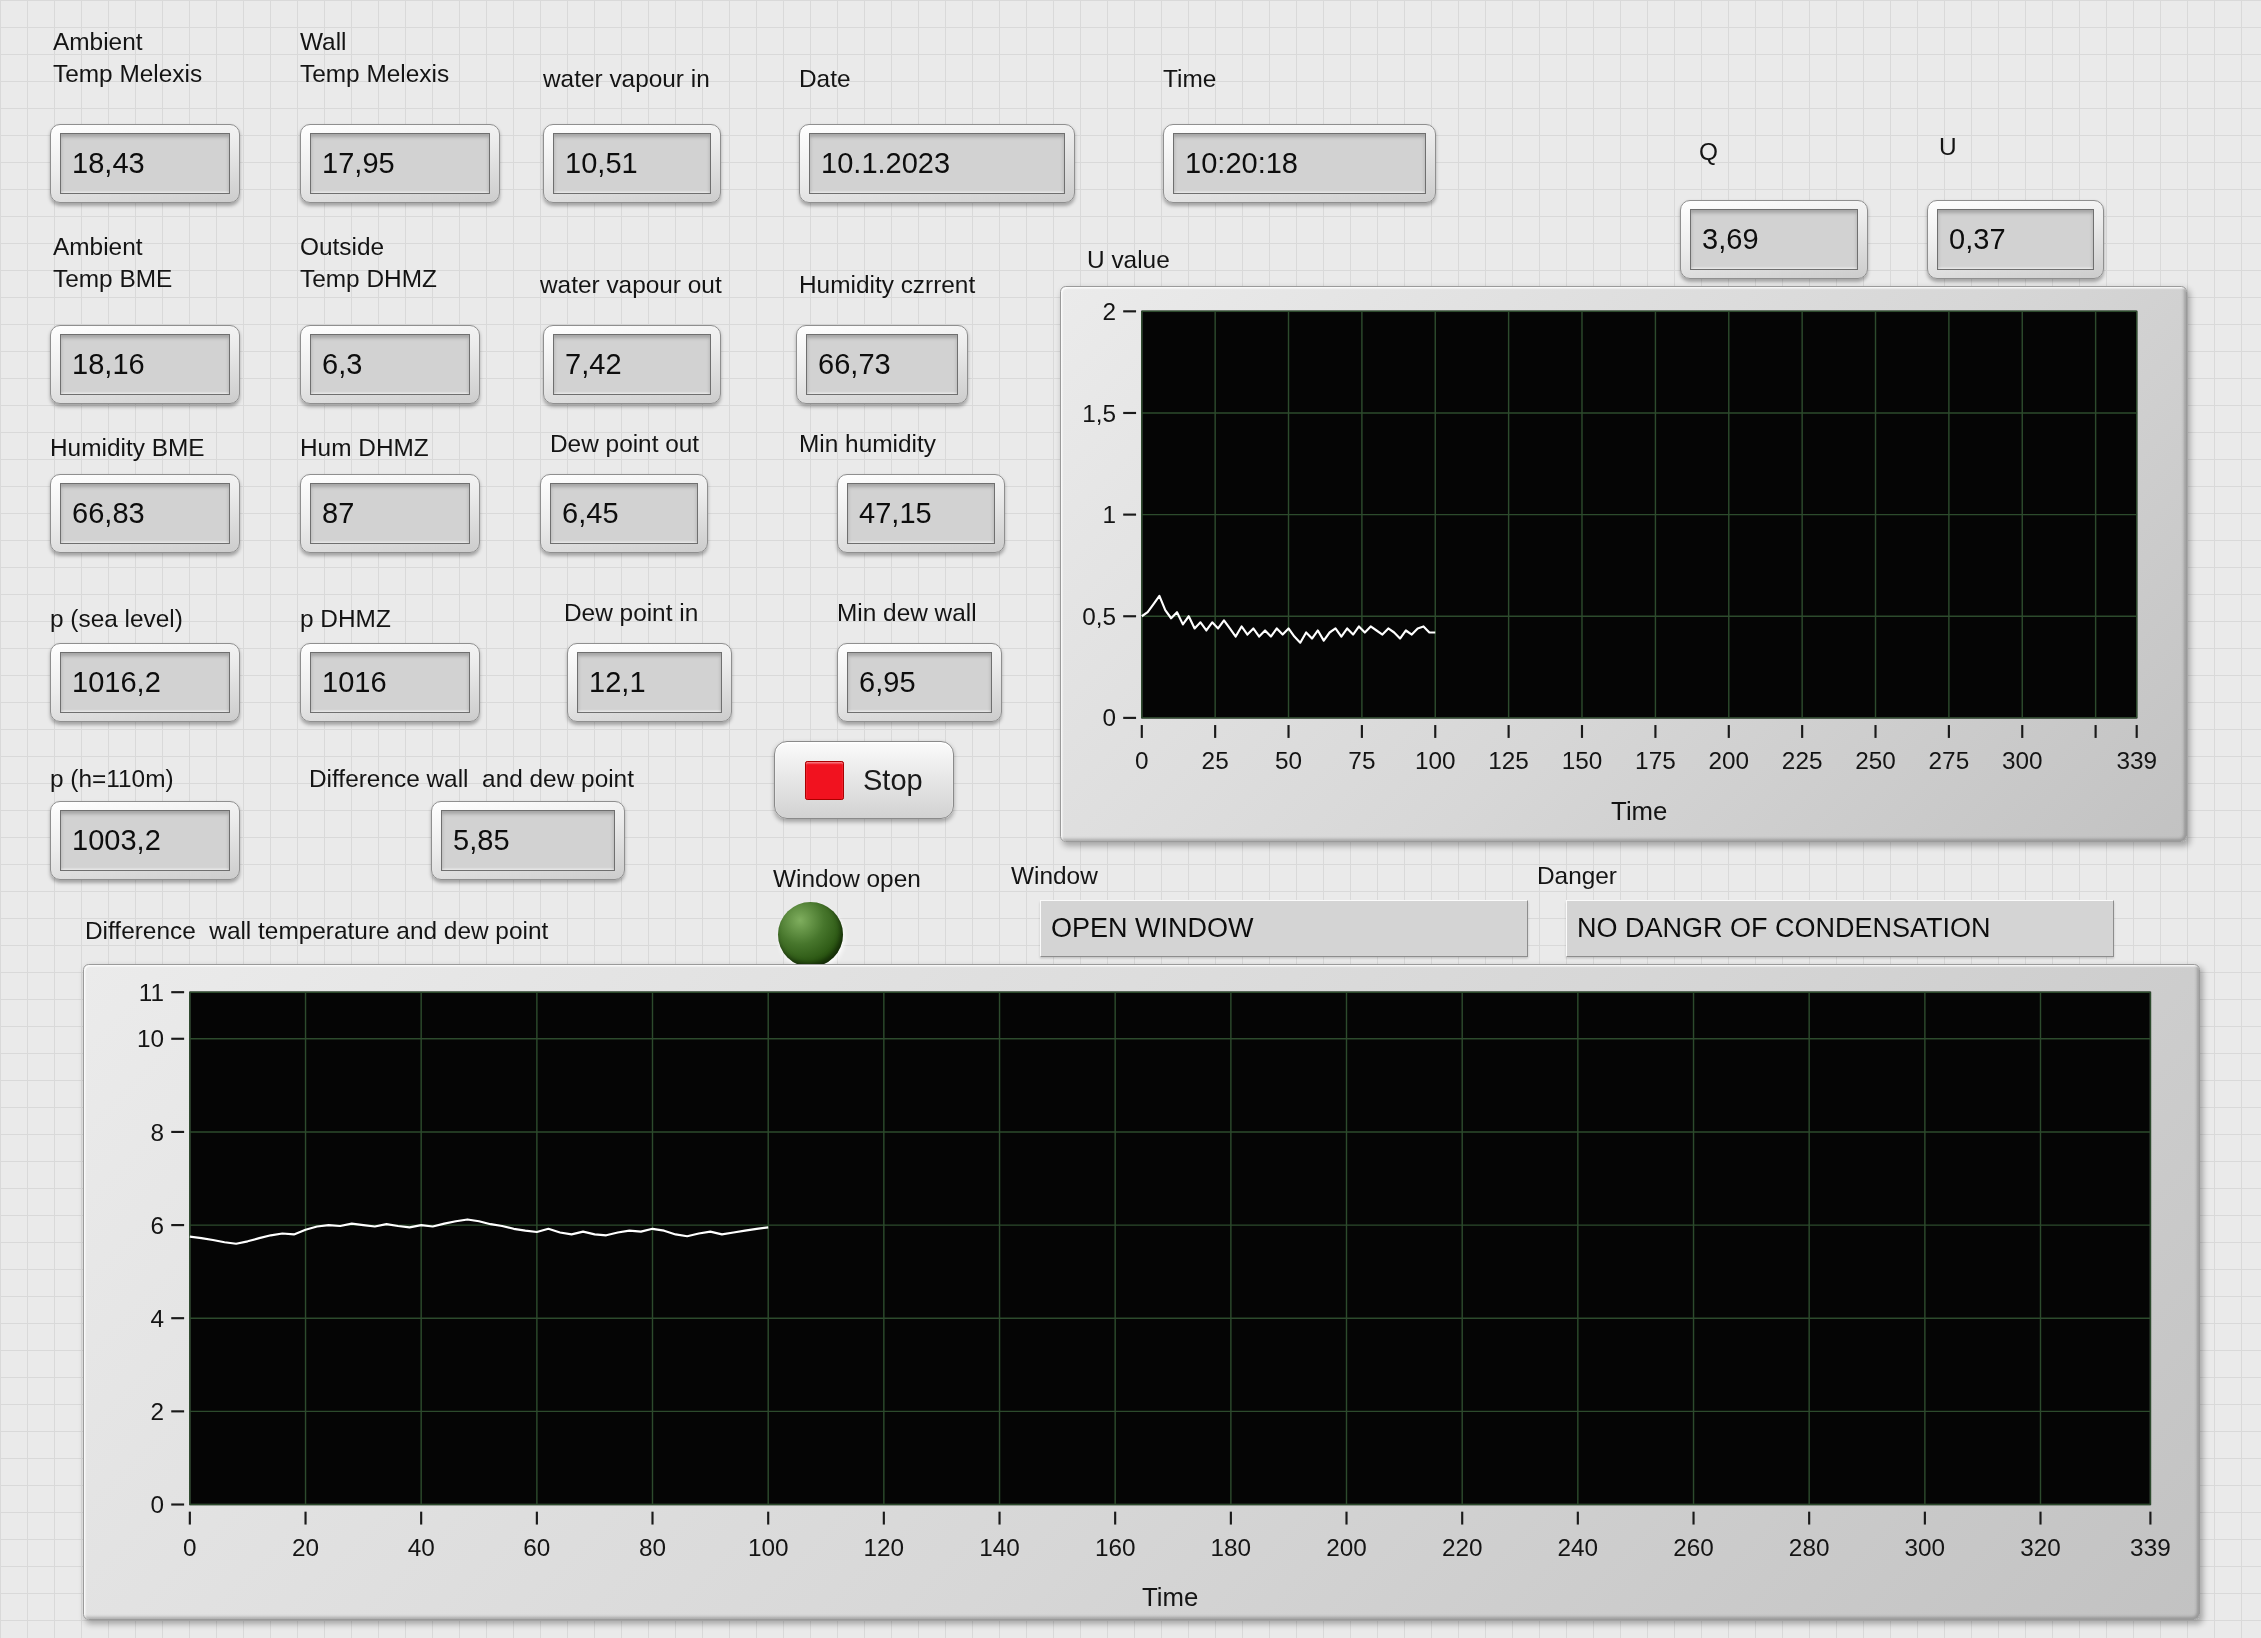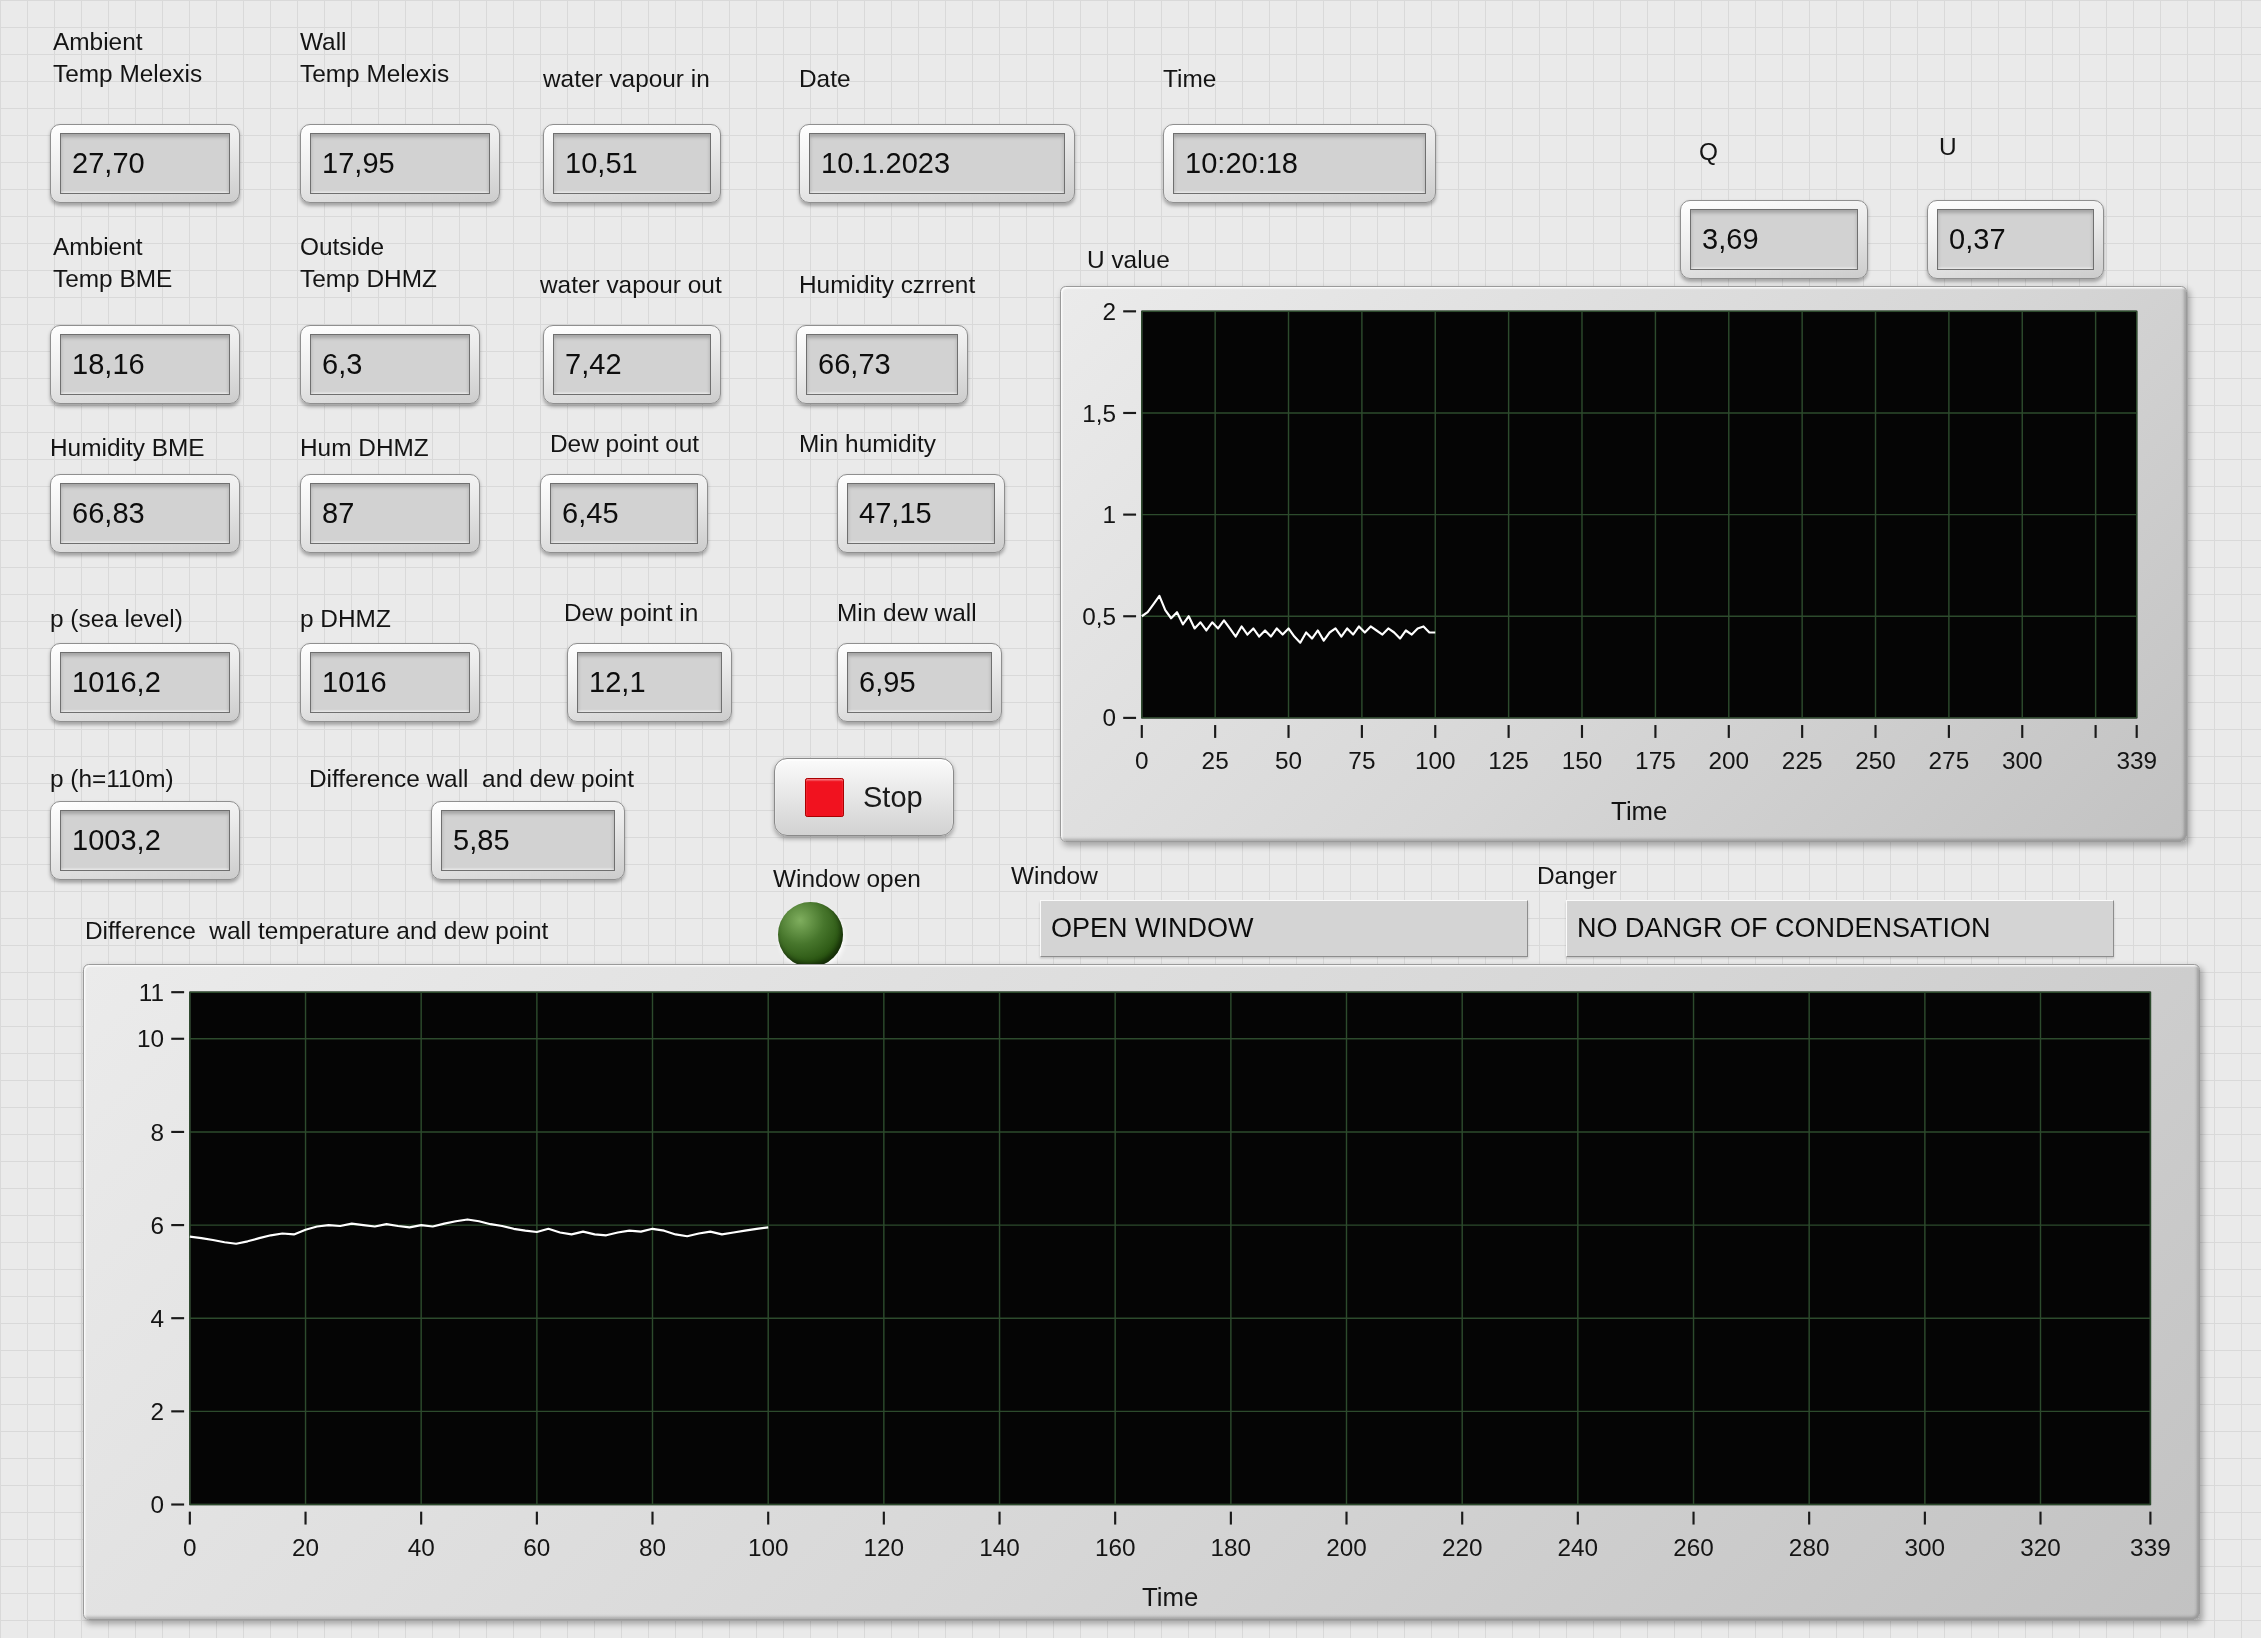--- a/index.html
+++ b/index.html
@@ -46,21 +46,21 @@
     display:flex; align-items:center; padding-left:10px;
     font-size:27px; color:#0d0d0d; white-space:nowrap; overflow:hidden;margin-left:32px;
   }
   
   .stop-btn {
     position:absolute; left:774px; top:741px; width:180px; height:78px;
     background:linear-gradient(180deg,#fbfbfb 0%,#e8e8e8 45%,#d2d2d2 100%);
     border:1.4px solid #8a8a8a; border-radius:13px;
     box-shadow:0 2.2px 4.3px rgba(0,0,0,.30), inset 0 1.4px 1.4px #fff;
     display:flex; align-items:center; justify-content:center; gap:18.7px;
-    font-size:29px; color:#1a1a1a; cursor:pointer;margin-top:17px;
+    font-size:29px; color:#1a1a1a; cursor:pointer;
   }
   .stop-square {
     width:39px; height:39px; background:#f1121f;
     border:0.7px solid #a00; border-radius:2.2px;
     box-shadow:inset 0 1.4px 1.4px rgba(255,255,255,.45);
   }
   
   .led {
     position:absolute; left:778px; top:902px; width:65px; height:65px;
     border-radius:50%;
@@ -80,21 +80,21 @@
   text.tick { font-size:34px; fill:#141414; }
   text.axis-label { font-size:36px; fill:#141414; }
 </style>
 </head>
 <body>
 
 <div class="lbl" style="left:53px;top:26px">Ambient
 Temp Melexis</div>
 <div class="ind" style="left:50px;top:124px;width:190px">
     <div class="ind-in">
-      <span>27,70</span>
+      <span>18,43</span>
     </div>
   </div>
 
 <div class="lbl" style="left:300px;top:26px">Wall
 Temp Melexis</div>
 <div class="ind" style="left:300px;top:124px;width:200px">
     <div class="ind-in">
       <span>17,95</span>
     </div>
   </div>

